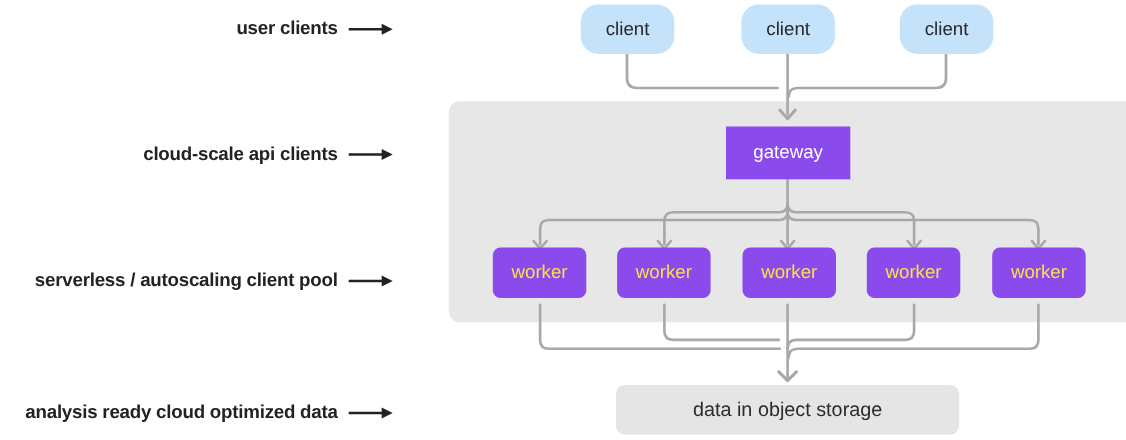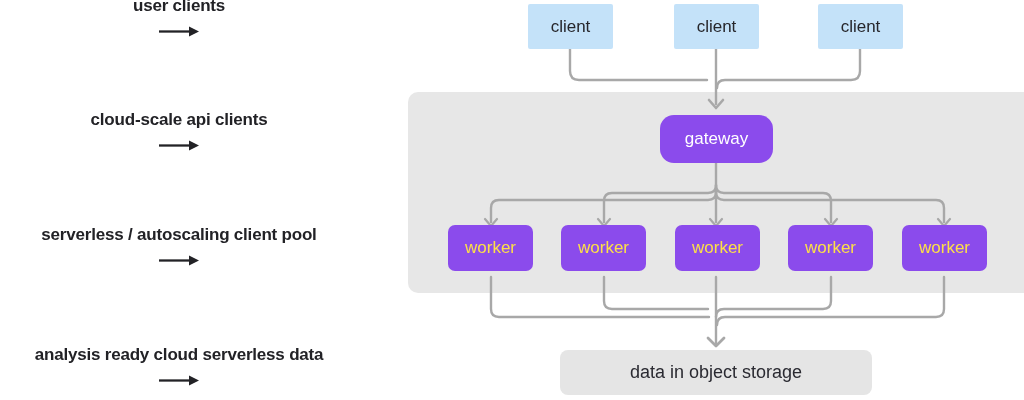--- a/index.html
+++ b/index.html
@@ -9,21 +9,20 @@
     background:#ffffff;
     font-family:"Liberation Sans","DejaVu Sans",sans-serif;
     overflow:hidden;
   }
   
   .label-row{
     position:absolute;
     left:0;width:358px;height:24px;
     display:flex;align-items:center;justify-content:flex-end;
     gap:9px;
-    flex-direction:column;
   }
   .label-text{
     font-size:17px;font-weight:600;color:#222226;
     letter-spacing:-0.2px;white-space:nowrap;
   }
   .label-arrow{flex:0 0 auto;display:block;}
   
   .panel{
     position:absolute;
     left:408px;top:92px;width:616px;height:201px;
@@ -32,25 +31,25 @@
   }
   
   .node{
     position:absolute;
     display:flex;align-items:center;justify-content:center;
     font-size:17px;font-weight:500;
     box-sizing:border-box;
   }
   .node.client{
     top:4px;height:45px;width:85px;
-    background:#c4e2f9;color:#26262b;border-radius:2px;
+    background:#c4e2f9;color:#26262b;border-radius:16px;
   }
   .node.gateway{
     left:660px;top:115px;width:113px;height:48px;
-    background:#8b4bec;color:#ffffff;border-radius:14px;
+    background:#8b4bec;color:#ffffff;border-radius:0;
   }
   .node.worker{
     top:225px;height:46px;width:85px;
     background:#8b4bec;color:#fde047;border-radius:7px;
   }
   .node.storage{
     left:560px;top:350px;width:312px;height:45px;
     background:#e5e5e5;color:#2a2a31;border-radius:8px;
     font-size:18px;
   }
@@ -107,21 +106,21 @@
 
   <div class="label-row" style="top:243px">
     <span class="label-text">serverless / autoscaling client pool</span>
     <svg class="label-arrow" width="42" height="13" viewBox="0 0 42 13">
       <line x1="1" y1="6.5" x2="33" y2="6.5" stroke="#222226" stroke-width="2.3"></line>
       <path d="M31 1.5 L41 6.5 L31 11.5 Z" fill="#222226"></path>
     </svg>
   </div>
 
   <div class="label-row" style="top:363px">
-    <span class="label-text">analysis ready cloud serverless data</span>
+    <span class="label-text">analysis ready cloud optimized data</span>
     <svg class="label-arrow" width="42" height="13" viewBox="0 0 42 13">
       <line x1="1" y1="6.5" x2="33" y2="6.5" stroke="#222226" stroke-width="2.3"></line>
       <path d="M31 1.5 L41 6.5 L31 11.5 Z" fill="#222226"></path>
     </svg>
   </div>
 
   <div class="node client" style="left:528px">client</div>
   <div class="node client" style="left:674px">client</div>
   <div class="node client" style="left:818px">client</div>
 

